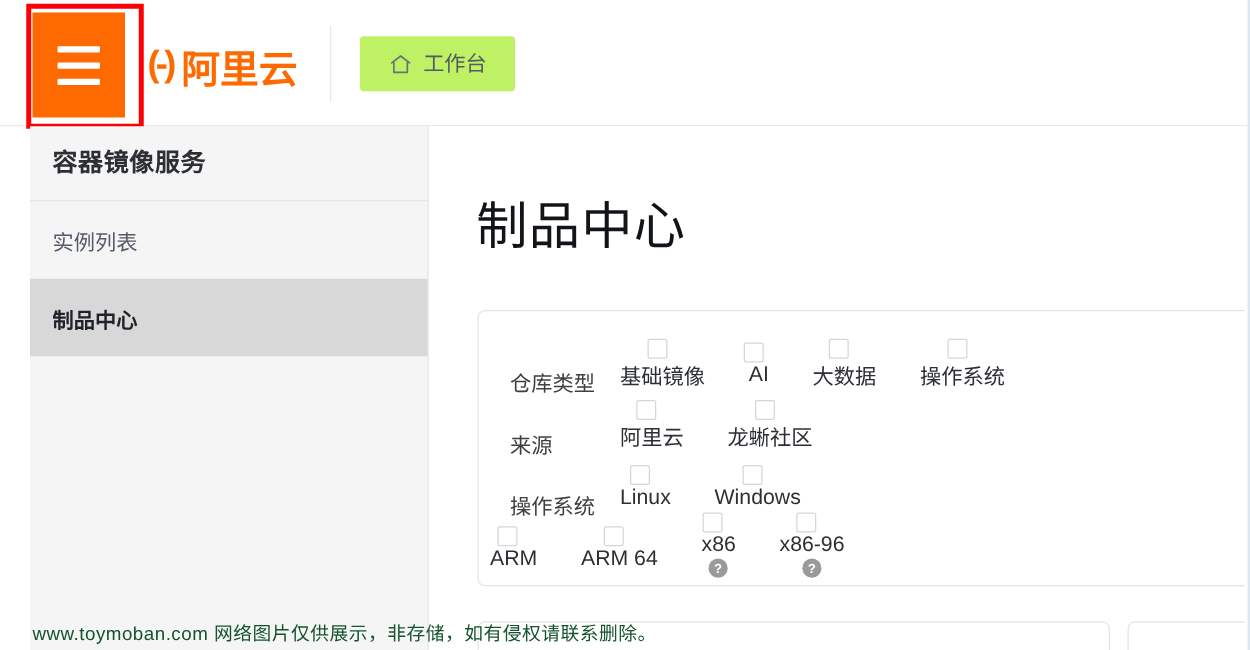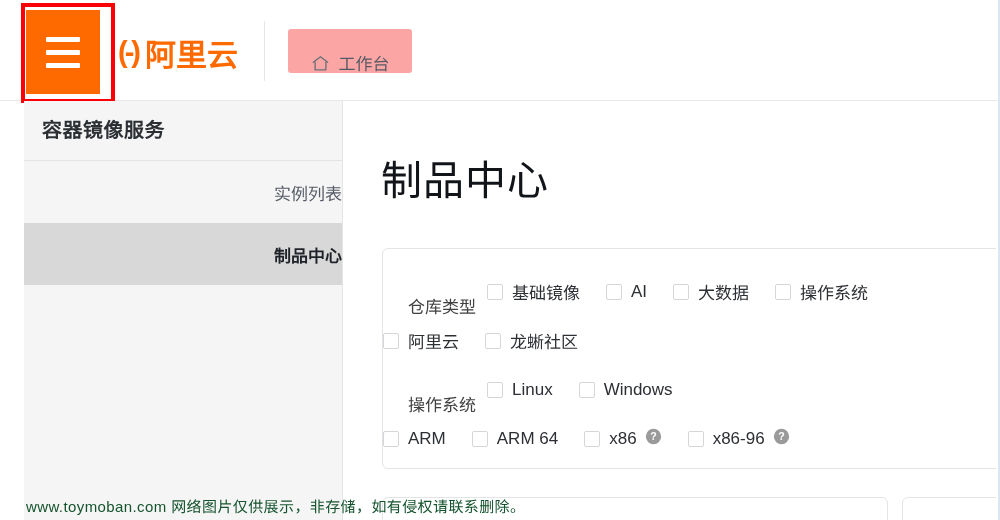--- a/index.html
+++ b/index.html
@@ -93,24 +93,24 @@
     width: 1px;
     height: 60px;
     background: #e6e6e6;
   }
   .workbench-btn {
     position: absolute;
     left: 288px;
     top: 29px;
     width: 124px;
     height: 44px;
-    background: #fca5a5;
+    background: #bef264;
     border-radius: 3px;
     display: flex;
-    align-items: flex-end;
+    align-items: center;
     justify-content: center;
     gap: 9px;
     cursor: pointer;
     color: #555b66;
     font-size: 17px;
   }
   .home-icon svg { display: block; }
   .workbench-label { line-height: 1; }
 
   
@@ -150,21 +150,20 @@
   .menu-item {
     position: relative;
     height: 62px;
     display: flex;
     align-items: center;
     padding-left: 18px;
     box-sizing: border-box;
     cursor: pointer;
     font-size: 17px;
     color: #555b66;
-    justify-content: flex-end;
   }
   .menu-item.selected {
     background: #d8d8d8;
     color: #1f2329;
     font-weight: 700;
   }
   .menu-item .chev {
     position: absolute;
     right: 22px;
     top: 50%;
@@ -240,20 +239,21 @@
     display: flex;
     align-items: center;
     gap: 0px;
   }
   .opt {
     display: flex;
     align-items: center;
     cursor: pointer;
     margin-right: 26px;
     white-space: nowrap;
+    flex-direction: column;
   }
   .cbox {
     width: 16px;
     height: 16px;
     border: 1px solid #d4d6d9;
     border-radius: 2px;
     background: #ffffff;
     box-sizing: border-box;
     flex: none;
   }
@@ -375,20 +375,21 @@
             <span class="opt-label">大数据</span>
           </label>
           <label class="opt">
             <span class="cbox"></span>
             <span class="opt-label">操作系统</span>
           </label>
         </div>
       </div>
 
       <div class="filter-row" style="top:67px;">
+        <div class="filter-label">来源</div>
         <div class="filter-options">
           <label class="opt">
             <span class="cbox"></span>
             <span class="opt-label">阿里云</span>
           </label>
           <label class="opt">
             <span class="cbox"></span>
             <span class="opt-label">龙蜥社区</span>
           </label>
         </div>

